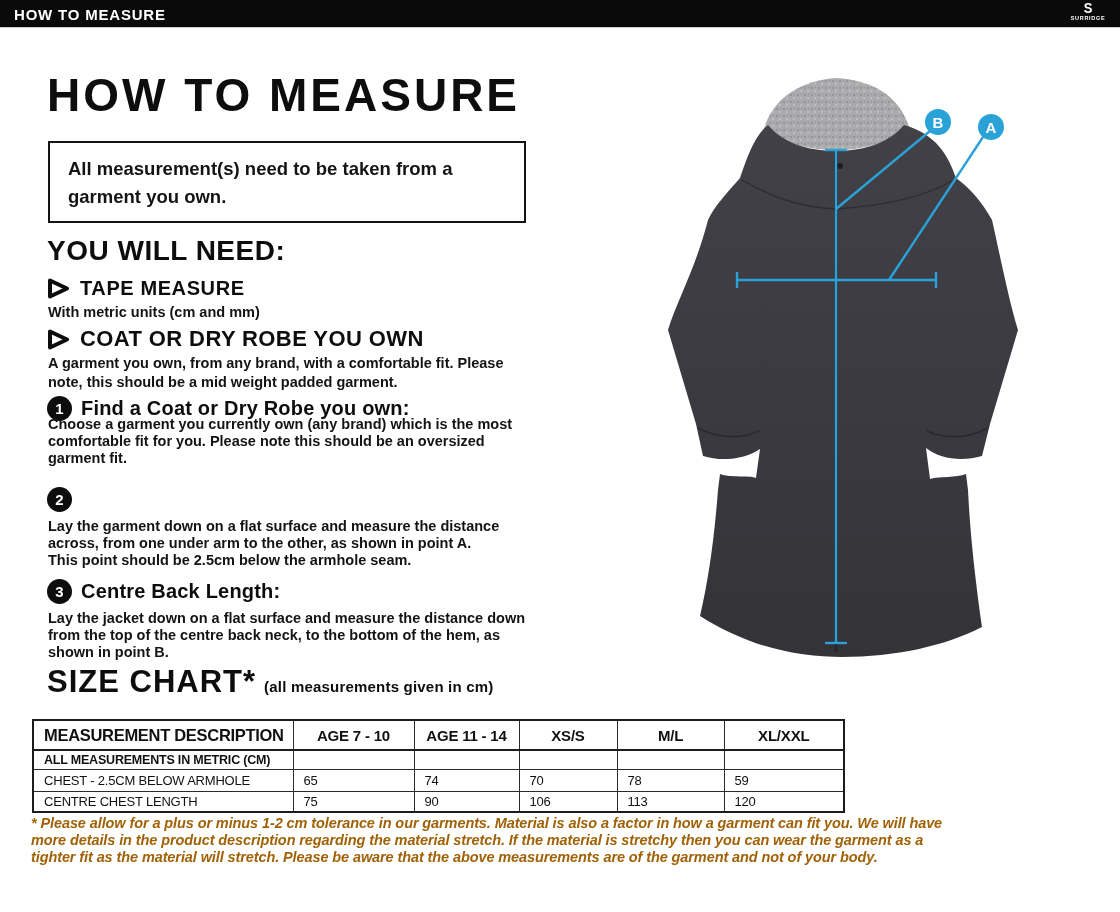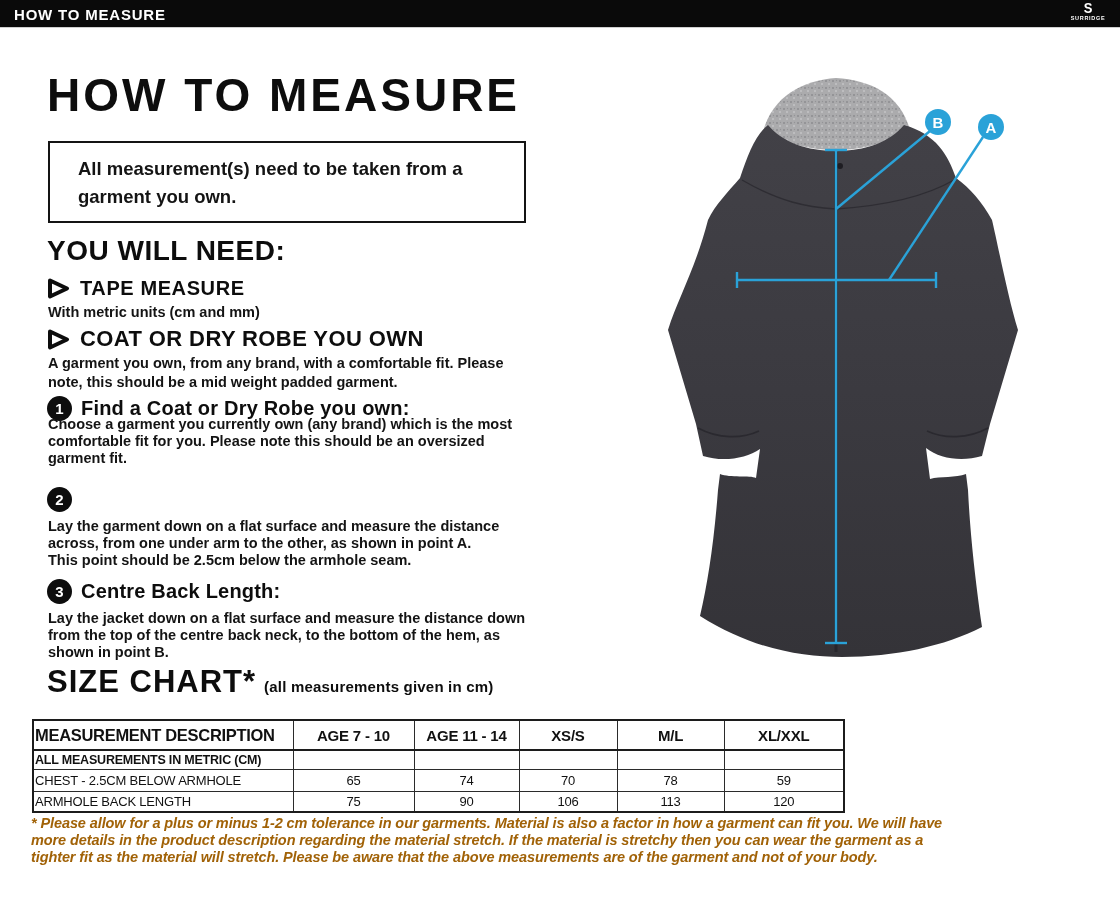--- a/index.html
+++ b/index.html
@@ -8,21 +8,21 @@
 
   
   .topbar { position:absolute; left:0; top:0; width:1120px; height:28px; background:#0a0a0a; border-bottom:1px solid #cfcfcf; }
   .topbar-title { position:absolute; left:14px; top:6px; color:#ffffff; font-size:15px; font-weight:800; letter-spacing:.8px; }
   .logo { position:absolute; right:10px; top:1px; width:44px; text-align:center; color:#ffffff; }
   .logo-icon { display:block; font-size:13px; font-weight:900; line-height:13px; transform:scaleY(1.15); }
   .logo-word { display:block; font-size:5.5px; font-weight:700; letter-spacing:.7px; margin-top:1px; }
 
   
   .page-title { position:absolute; left:47px; top:68px; font-size:46px; font-weight:800; letter-spacing:3px; color:#0d0d0d; }
-  .notice { position:absolute; left:48px; top:141px; width:478px; height:82px; border:2.5px solid #141414; padding:12px 28px; font-size:18.5px; font-weight:800; line-height:28px; color:#141414; white-space:pre-line; }
+  .notice { position:absolute; left:48px; top:141px; width:478px; height:82px; border:2.5px solid #141414; padding:12px 18px; font-size:18.5px; font-weight:800; line-height:28px; color:#141414; white-space:pre-line; }
   .ywn-heading { position:absolute; left:47px; top:235px; font-size:28px; font-weight:800; letter-spacing:.5px; color:#0d0d0d; }
 
   .need-item { position:absolute; left:47px; display:flex; align-items:center; gap:10px; color:#0d0d0d; }
   .need-item .tri { flex:0 0 auto; display:block; }
   .need-title-1 { font-size:20px; font-weight:800; letter-spacing:.6px; }
   .need-title-2 { font-size:22px; font-weight:800; letter-spacing:.4px; }
   .need-desc { position:absolute; left:48px; font-size:14.5px; font-weight:800; line-height:18.5px; color:#141414; white-space:pre-line; width:580px; }
 
   .step-head { position:absolute; left:47px; display:flex; align-items:center; gap:9px; color:#0d0d0d; }
   .step-num { flex:0 0 auto; width:25px; height:25px; border-radius:50%; background:#0d0d0d; color:#ffffff; font-size:15px; font-weight:800; display:flex; align-items:center; justify-content:center; }
@@ -31,25 +31,25 @@
 
   .sizechart-head { position:absolute; left:47px; top:664px; display:flex; align-items:baseline; color:#0d0d0d; }
   .sizechart-title { font-size:31px; font-weight:800; letter-spacing:1px; }
   .sizechart-sub { font-size:15px; font-weight:800; margin-left:8px; letter-spacing:.2px; }
 
   
   table.sizes { position:absolute; left:32px; top:719px; width:811px; border-collapse:collapse; table-layout:fixed; color:#111; }
   table.sizes col.c0 { width:260px; } table.sizes col.c1 { width:121px; }
   table.sizes col.c2 { width:105px; } table.sizes col.c3 { width:98px; }
   table.sizes col.c4 { width:107px; } table.sizes col.c5 { width:120px; }
-  table.sizes th, table.sizes td { border:1.5px solid #2b2b2b; padding:0 1px; overflow:hidden; white-space:nowrap; }
+  table.sizes th, table.sizes td { border:1.5px solid #2b2b2b; padding:0 10px; overflow:hidden; white-space:nowrap; }
   table.sizes { border:2.5px solid #1c1c1c; }
   table.sizes thead th { height:30px; font-weight:700; font-size:15px; letter-spacing:-.2px; text-align:center; border-bottom:2px solid #1c1c1c; }
   table.sizes thead th.first { text-align:left; font-size:16.5px; letter-spacing:-.3px; }
-  table.sizes td { font-size:13px; text-align:center; font-weight:400; letter-spacing:-.2px; }
+  table.sizes td { font-size:13px; font-weight:400; letter-spacing:-.2px; }
   table.sizes td.lbl { text-align:left; }
   table.sizes tr.metric td { height:19px; font-size:12.5px; font-weight:700; }
   table.sizes tr.r1 td { height:22px; }
   table.sizes tr.r2 td { height:21px; }
 
   .footnote { position:absolute; left:31px; top:815px; width:1068px; font-size:14.5px; font-weight:700; font-style:italic; line-height:17.2px; letter-spacing:-.1px; color:#a16207; white-space:pre-line; }
 
   
   .diagram { position:absolute; left:600px; top:30px; width:520px; height:690px; }
 </style>
@@ -146,21 +146,21 @@
     </tr>
     <tr class="r1">
       <td class="lbl">CHEST - 2.5CM BELOW ARMHOLE</td>
       <td>65</td>
       <td>74</td>
       <td>70</td>
       <td>78</td>
       <td>59</td>
     </tr>
     <tr class="r2">
-      <td class="lbl">ARMHOLE BACK LENGTH</td>
+      <td class="lbl">CENTRE CHEST LENGTH</td>
       <td>75</td>
       <td>90</td>
       <td>106</td>
       <td>113</td>
       <td>120</td>
     </tr>
   </tbody>
 </table>
 
 <div class="footnote">* Please allow for a plus or minus 1-2 cm tolerance in our garments. Material is also a factor in how a garment can fit you. We will have

